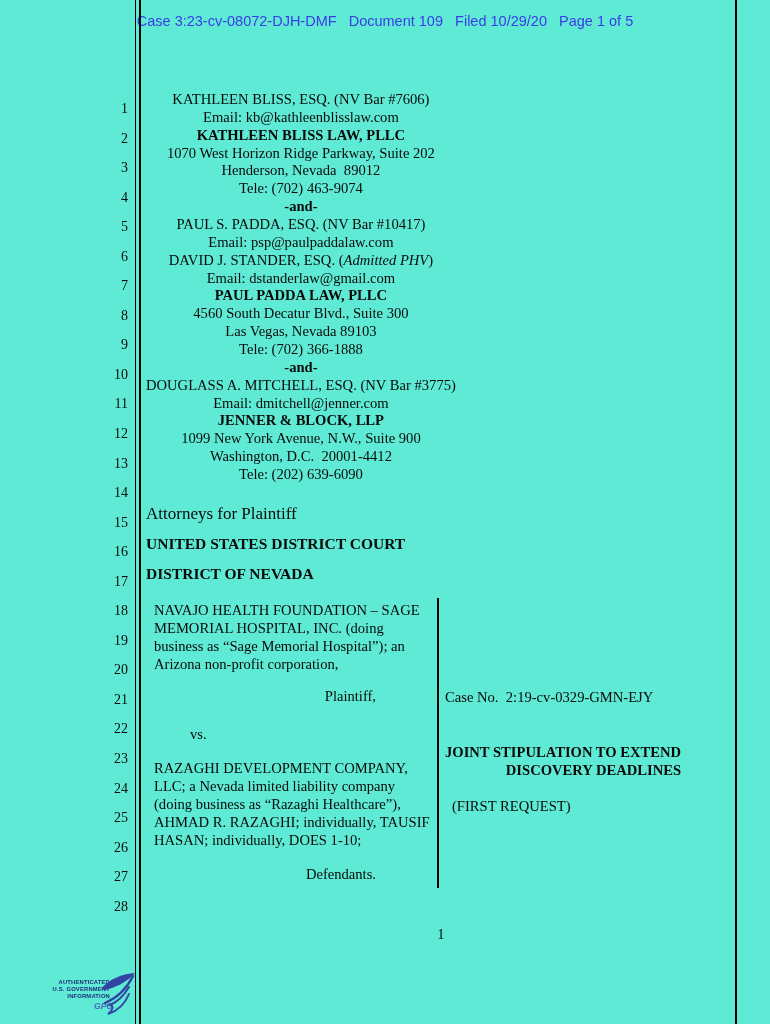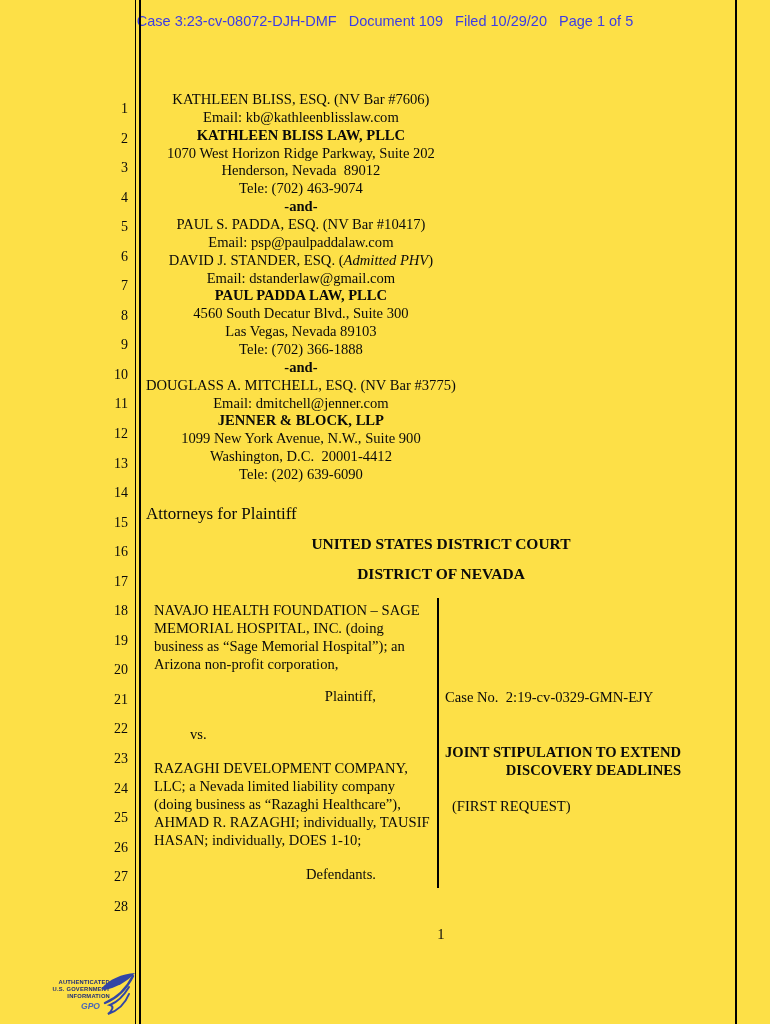--- a/index.html
+++ b/index.html
@@ -1,17 +1,17 @@
 <!DOCTYPE html>
 <html><head>
 <meta charset="utf-8">
 <style>
   html,body{margin:0;padding:0;background:#e8e8e8;}
   .page{
-    position:relative;width:770px;height:1024px;background:#fde047;
+    position:relative;width:770px;height:1024px;background:#5eead4;
     overflow:hidden;font-family:"Liberation Serif",serif;color:#0a0a0a;
   }
   
   .ecf-header{
     position:absolute;top:13px;left:0;right:0;text-align:center;
     font-family:"Liberation Sans",sans-serif;font-size:14.5px;
     color:#3c3ce6;white-space:pre;
   }
   
   .vrule{position:absolute;top:0;bottom:0;background:#000;}
@@ -27,21 +27,21 @@
   
   .attorney-block{
     position:absolute;left:146px;top:91px;font-size:14.6px;line-height:17.86px;
   }
   .attorney-block div{white-space:pre;text-align:center;}
   .bold{font-weight:bold;}
   .italic{font-style:italic;}
   .attorneys-for{position:absolute;left:146px;top:504px;font-size:17px;}
   
   .court-heading{
-    position:absolute;left:146px;width:590px;text-align:center;
+    position:absolute;left:146px;width:590px;text-align:left;
     font-weight:bold;font-size:15.5px;
   }
   .court-1{top:535px;}
   .court-2{top:565px;}
   
   .caption{position:absolute;left:146px;top:600px;width:590px;height:292px;font-size:14.6px;}
   .caption-left{position:absolute;left:0;top:0;width:284px;height:292px;}
   .cap-para{position:absolute;left:8px;line-height:17.9px;}
   .cap-para div{white-space:pre;}
   .plaintiff-para{top:2px;}
@@ -59,21 +59,21 @@
   
   .page-number{position:absolute;left:146px;top:926px;width:590px;text-align:center;font-size:14.6px;}
   
   .gpo-seal{position:absolute;left:48px;top:974px;width:88px;height:46px;}
   .gpo-lines{
     position:absolute;top:5px;right:26px;text-align:right;
     font-family:"Liberation Sans",sans-serif;font-size:5.8px;font-weight:bold;
     color:#1f2d78;line-height:7.2px;letter-spacing:0.2px;
   }
   .gpo-label{
-    position:absolute;top:27px;right:36px;
+    position:absolute;top:27px;right:23px;
     font-family:"Liberation Sans",sans-serif;font-size:8.5px;font-weight:bold;
     font-style:italic;color:#4a67b8;
   }
   .gpo-eagle{position:absolute;left:52px;top:-2px;width:36px;height:46px;}
 </style>
 </head>
 <body>
 
 <div class="page">
 

